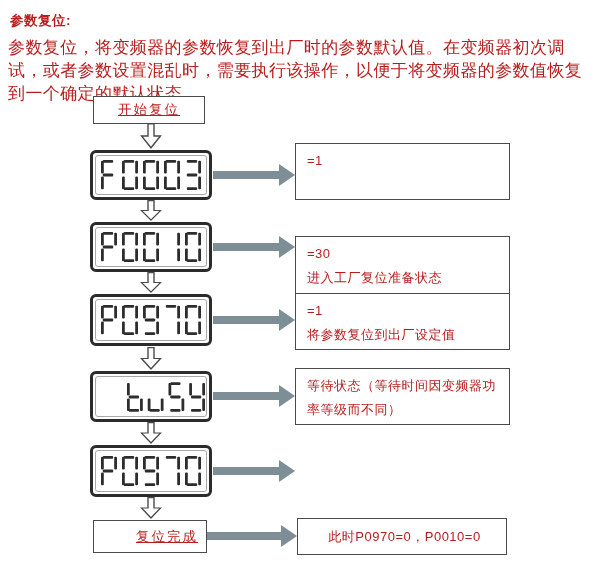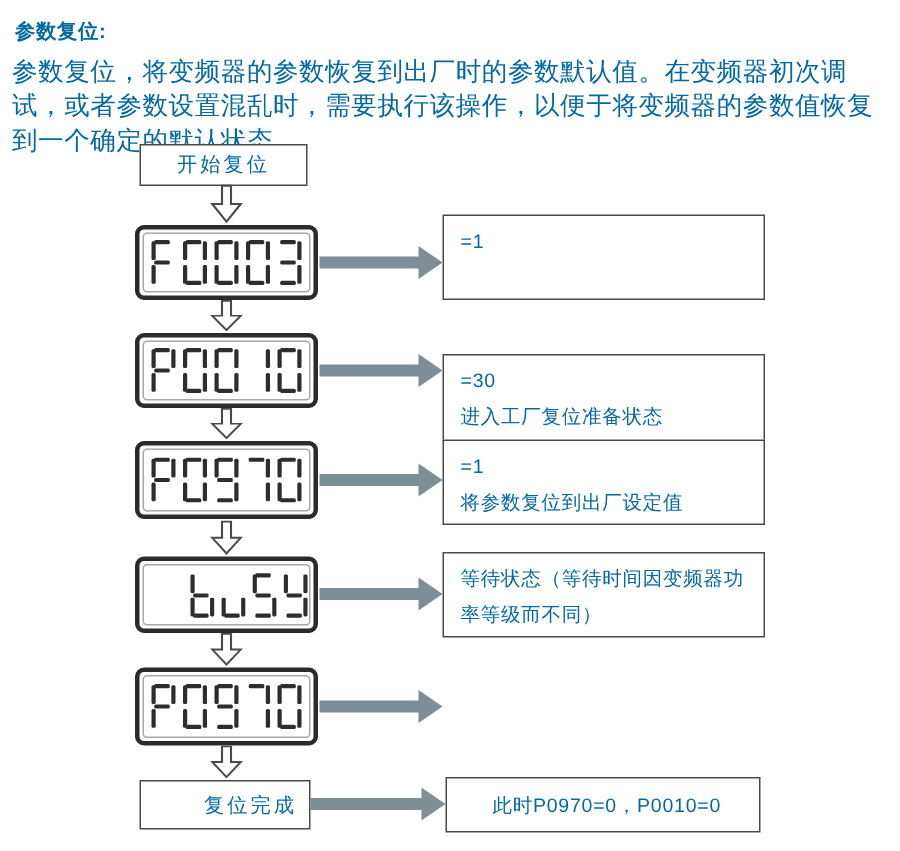--- a/index.html
+++ b/index.html
@@ -1,25 +1,25 @@
 <!DOCTYPE html>
 <html style="--arrow: #7d8e96;"><head>
 <meta charset="utf-8">
 <style>
   html,body{margin:0;padding:0;background:#fff;}
   #page{position:relative;width:600px;height:567px;background:#fff;overflow:hidden;
-        font-family:"Liberation Sans","DejaVu Sans",sans-serif;color:#0369a1;}
+        font-family:"Liberation Sans","DejaVu Sans",sans-serif;color:#b91c1c;}
   
   .title{position:absolute;left:10px;top:12px;font-size:13.5px;font-weight:bold;letter-spacing:.5px;}
   .intro{position:absolute;left:8px;top:36px;width:586px;font-size:17px;line-height:23px;
          letter-spacing:.4px;word-break:break-all;}
   
   .flow{position:absolute;left:0;top:93px;width:600px;height:474px;}
   .node{position:absolute;border:1px solid #4a4a4a;background:#fff;box-sizing:border-box;
-        display:flex;align-items:center;justify-content:center;font-size:13.5px;letter-spacing:2px;}
+        display:flex;align-items:center;justify-content:center;font-size:13.5px;letter-spacing:2px;text-decoration:underline;}
   .descbox{position:absolute;left:295px;width:215px;border:1px solid #4a4a4a;background:#fff;
            box-sizing:border-box;font-size:13px;padding:5px 6px 0 11px;line-height:24px;
            letter-spacing:.5px;word-break:break-all;}
   .descbox.center{display:flex;align-items:center;padding-top:0;}
   .val{line-height:24px;}
   
   .display{position:absolute;left:90px;width:122px;height:50px;box-sizing:border-box;
            border:3px solid #2b2b2b;border-radius:6px;background:#fff;padding:2px;}
   .display-inner{width:100%;height:100%;box-sizing:border-box;border:1px solid #a8a8a8;
                  border-radius:3px;display:flex;align-items:center;justify-content:center;}

